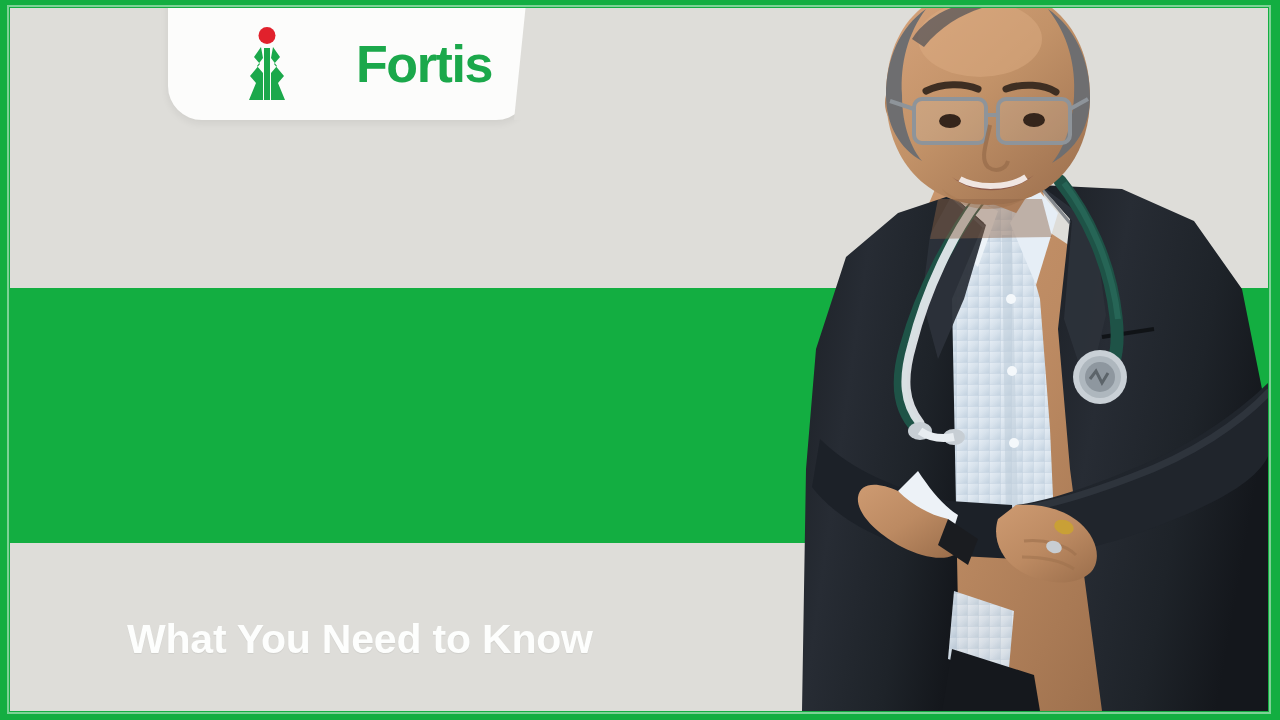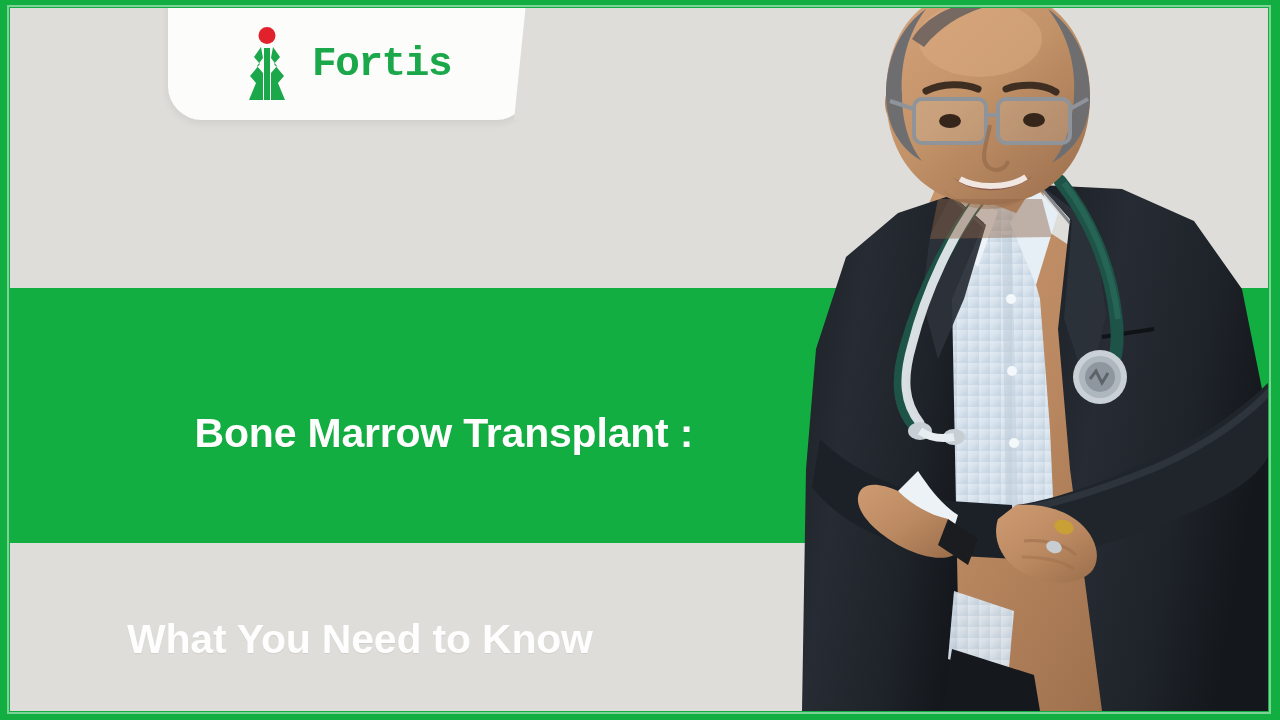--- a/index.html
+++ b/index.html
@@ -108,26 +108,27 @@
 
   
   #logo-mark {
     position: relative;
     width: 62px;
     height: 76px;
     flex: 0 0 auto;
     margin-right: 14px;
   }
   #logo-wordmark {
-    font-size: 41px;
+    font-size: 52px;
     font-weight: bold;
     color: #1BA84B;
     letter-spacing: -1.4px;
     line-height: 50px;
-    font-family: Liberation Mono, monospace;
+    font-family: Liberation Sans, sans-serif;
+    margin-left: 44px;
   }
 
   
   #doctor {
     position: absolute;
     right: -4px;
     bottom: 0;
     width: 470px;
     height: 712px;
     z-index: 20;
@@ -148,21 +149,21 @@
 <body>
 
 <div id="thumbnail">
 
   <div id="stage">
 
     <div id="bottom-strip"></div>
 
     <div id="title-band">
       <div id="title-text">
-        <span>Bone Marrow Transplant :</span><br>
+        <br>
         <span id="title-line-2">What You Need to Know</span>
       </div>
     </div>
 
     <div id="logo-card">
       <div id="logo-inner">
 
         <div id="logo-mark">
           <svg viewBox="0 0 62 76" xmlns="http://www.w3.org/2000/svg">
 

